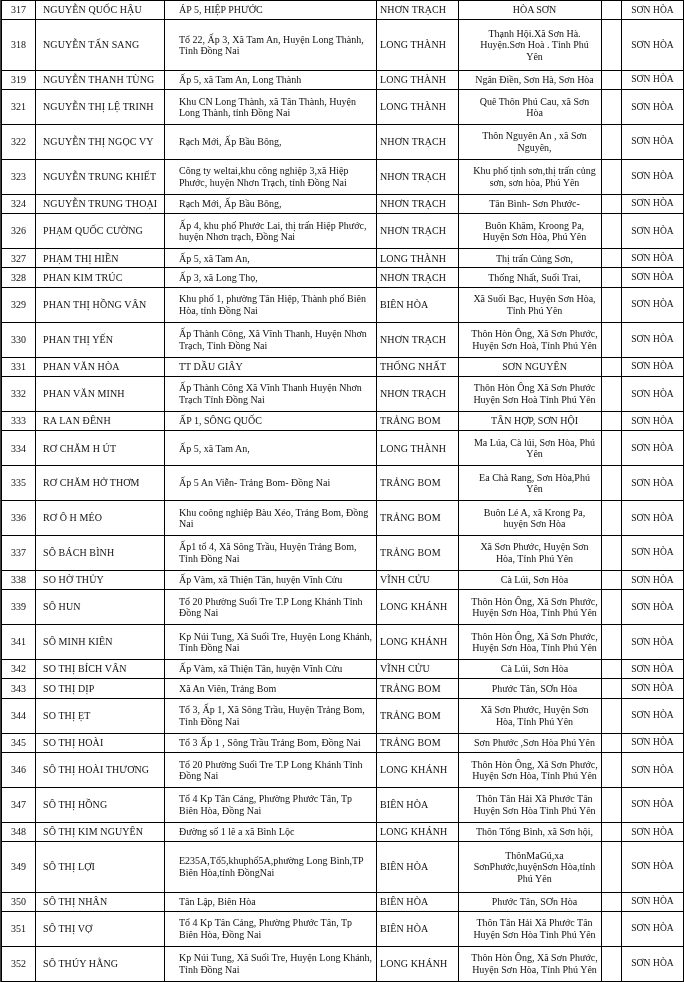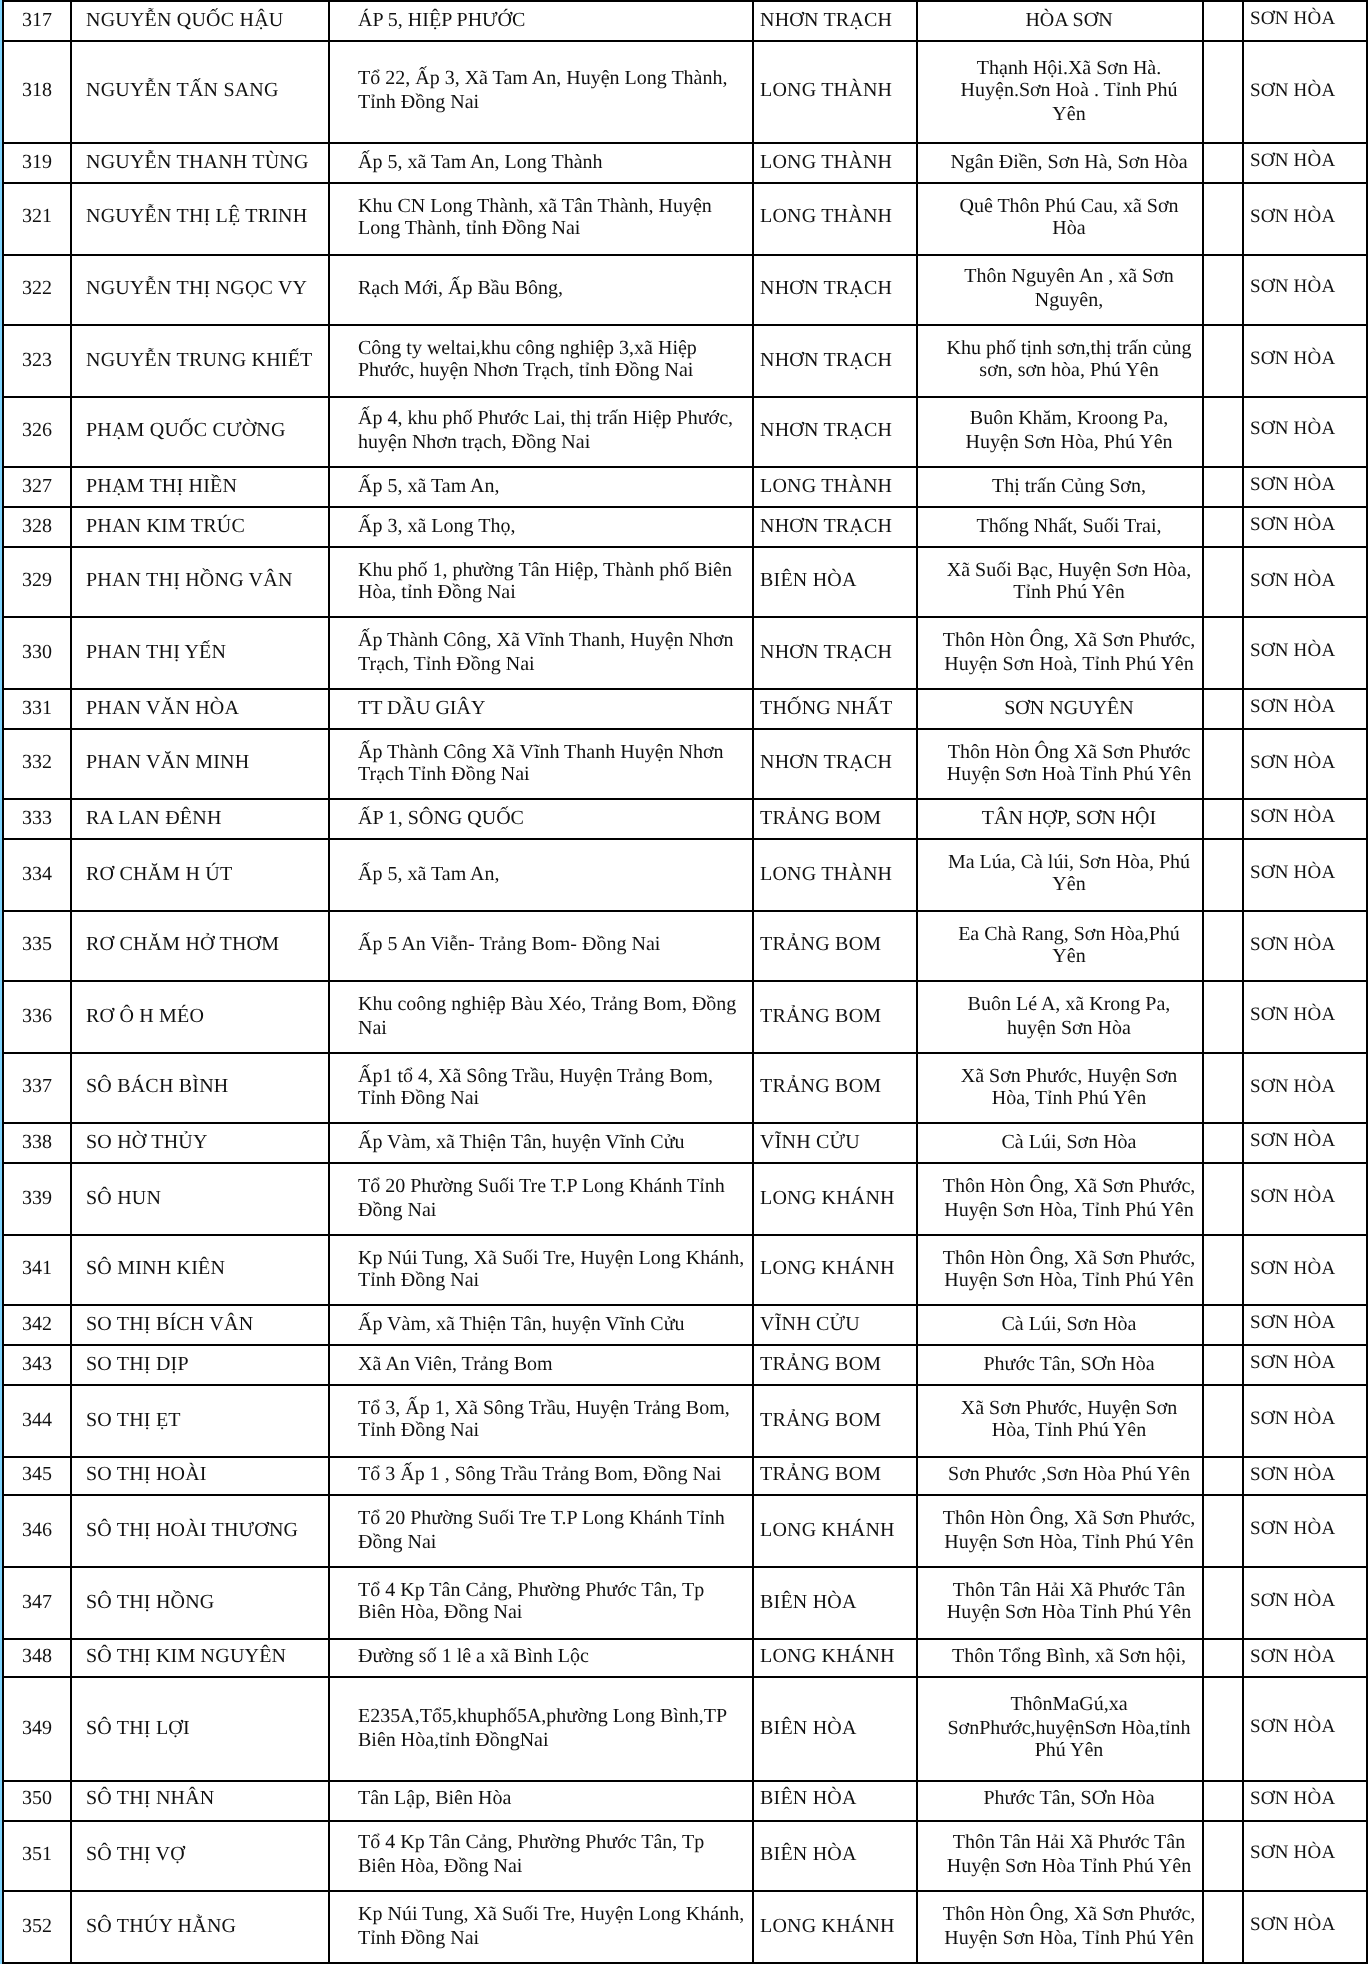--- a/index.html
+++ b/index.html
@@ -4,21 +4,21 @@
 <style>
   * { margin: 0; padding: 0; box-sizing: border-box; }
   html, body {
     background: #ffffff;
     font-family: "Liberation Serif", "DejaVu Serif", serif;
   }
   .page {
     position: relative;
     width: 684px;
     height: 982px;
-    background: #7dd3fc;
+    background: #404040;
     overflow: hidden;
   }
   table.roster {
     border-collapse: collapse;
     table-layout: fixed;
     width: 682px;
     height: 982px;
     margin-left: 1px;
     color: #111111;
   }
@@ -31,21 +31,21 @@
     word-wrap: break-word;
     overflow: hidden;
     background: #ffffff;
   }
   td.c-no        { text-align: center; padding: 1px 1px; }
   td.c-name      { text-align: left; padding-left: 7px; letter-spacing: 0.1px; }
   td.c-address   { text-align: left; padding-left: 14px; }
   td.c-district  { letter-spacing: 0.1px; }
   td.c-dest      { text-align: center; padding-left: 12px; }
   td.c-gap       { padding: 0; }
-  td.c-province  { font-size: 9.5px; letter-spacing: 0.1px; }
+  td.c-province  { text-align: center; font-size: 9.5px; letter-spacing: 0.1px; }
 </style>
 </head>
 <body>
 
 <div class="page">
   <table class="roster">
     <colgroup>
       <col style="width:34px">
       <col style="width:129px">
       <col style="width:212px">
@@ -103,20 +103,29 @@
         <tr>
     <td class="c-no">323</td>
     <td class="c-name">NGUYỄN TRUNG KHIẾT</td>
     <td class="c-address">Công ty weltai,khu công nghiệp 3,xã Hiệp Phước, huyện Nhơn Trạch, tỉnh Đồng Nai</td>
     <td class="c-district">NHƠN TRẠCH</td>
     <td class="c-dest">Khu phố tịnh sơn,thị trấn củng sơn, sơn hòa, Phú Yên</td>
     <td class="c-gap"></td>
     <td class="c-province">SƠN HÒA</td>
   </tr>
         <tr>
+    <td class="c-no">324</td>
+    <td class="c-name">NGUYỄN TRUNG THOẠI</td>
+    <td class="c-address">Rạch Mới, Ấp Bầu Bông,</td>
+    <td class="c-district">NHƠN TRẠCH</td>
+    <td class="c-dest">Tân Bình- Sơn Phước-</td>
+    <td class="c-gap"></td>
+    <td class="c-province">SƠN HÒA</td>
+  </tr>
+        <tr>
     <td class="c-no">326</td>
     <td class="c-name">PHẠM QUỐC CƯỜNG</td>
     <td class="c-address">Ấp 4, khu phố Phước Lai, thị trấn Hiệp Phước, huyện Nhơn trạch, Đồng Nai</td>
     <td class="c-district">NHƠN TRẠCH</td>
     <td class="c-dest">Buôn Khăm, Kroong Pa, Huyện Sơn Hòa, Phú Yên</td>
     <td class="c-gap"></td>
     <td class="c-province">SƠN HÒA</td>
   </tr>
         <tr>
     <td class="c-no">327</td>

